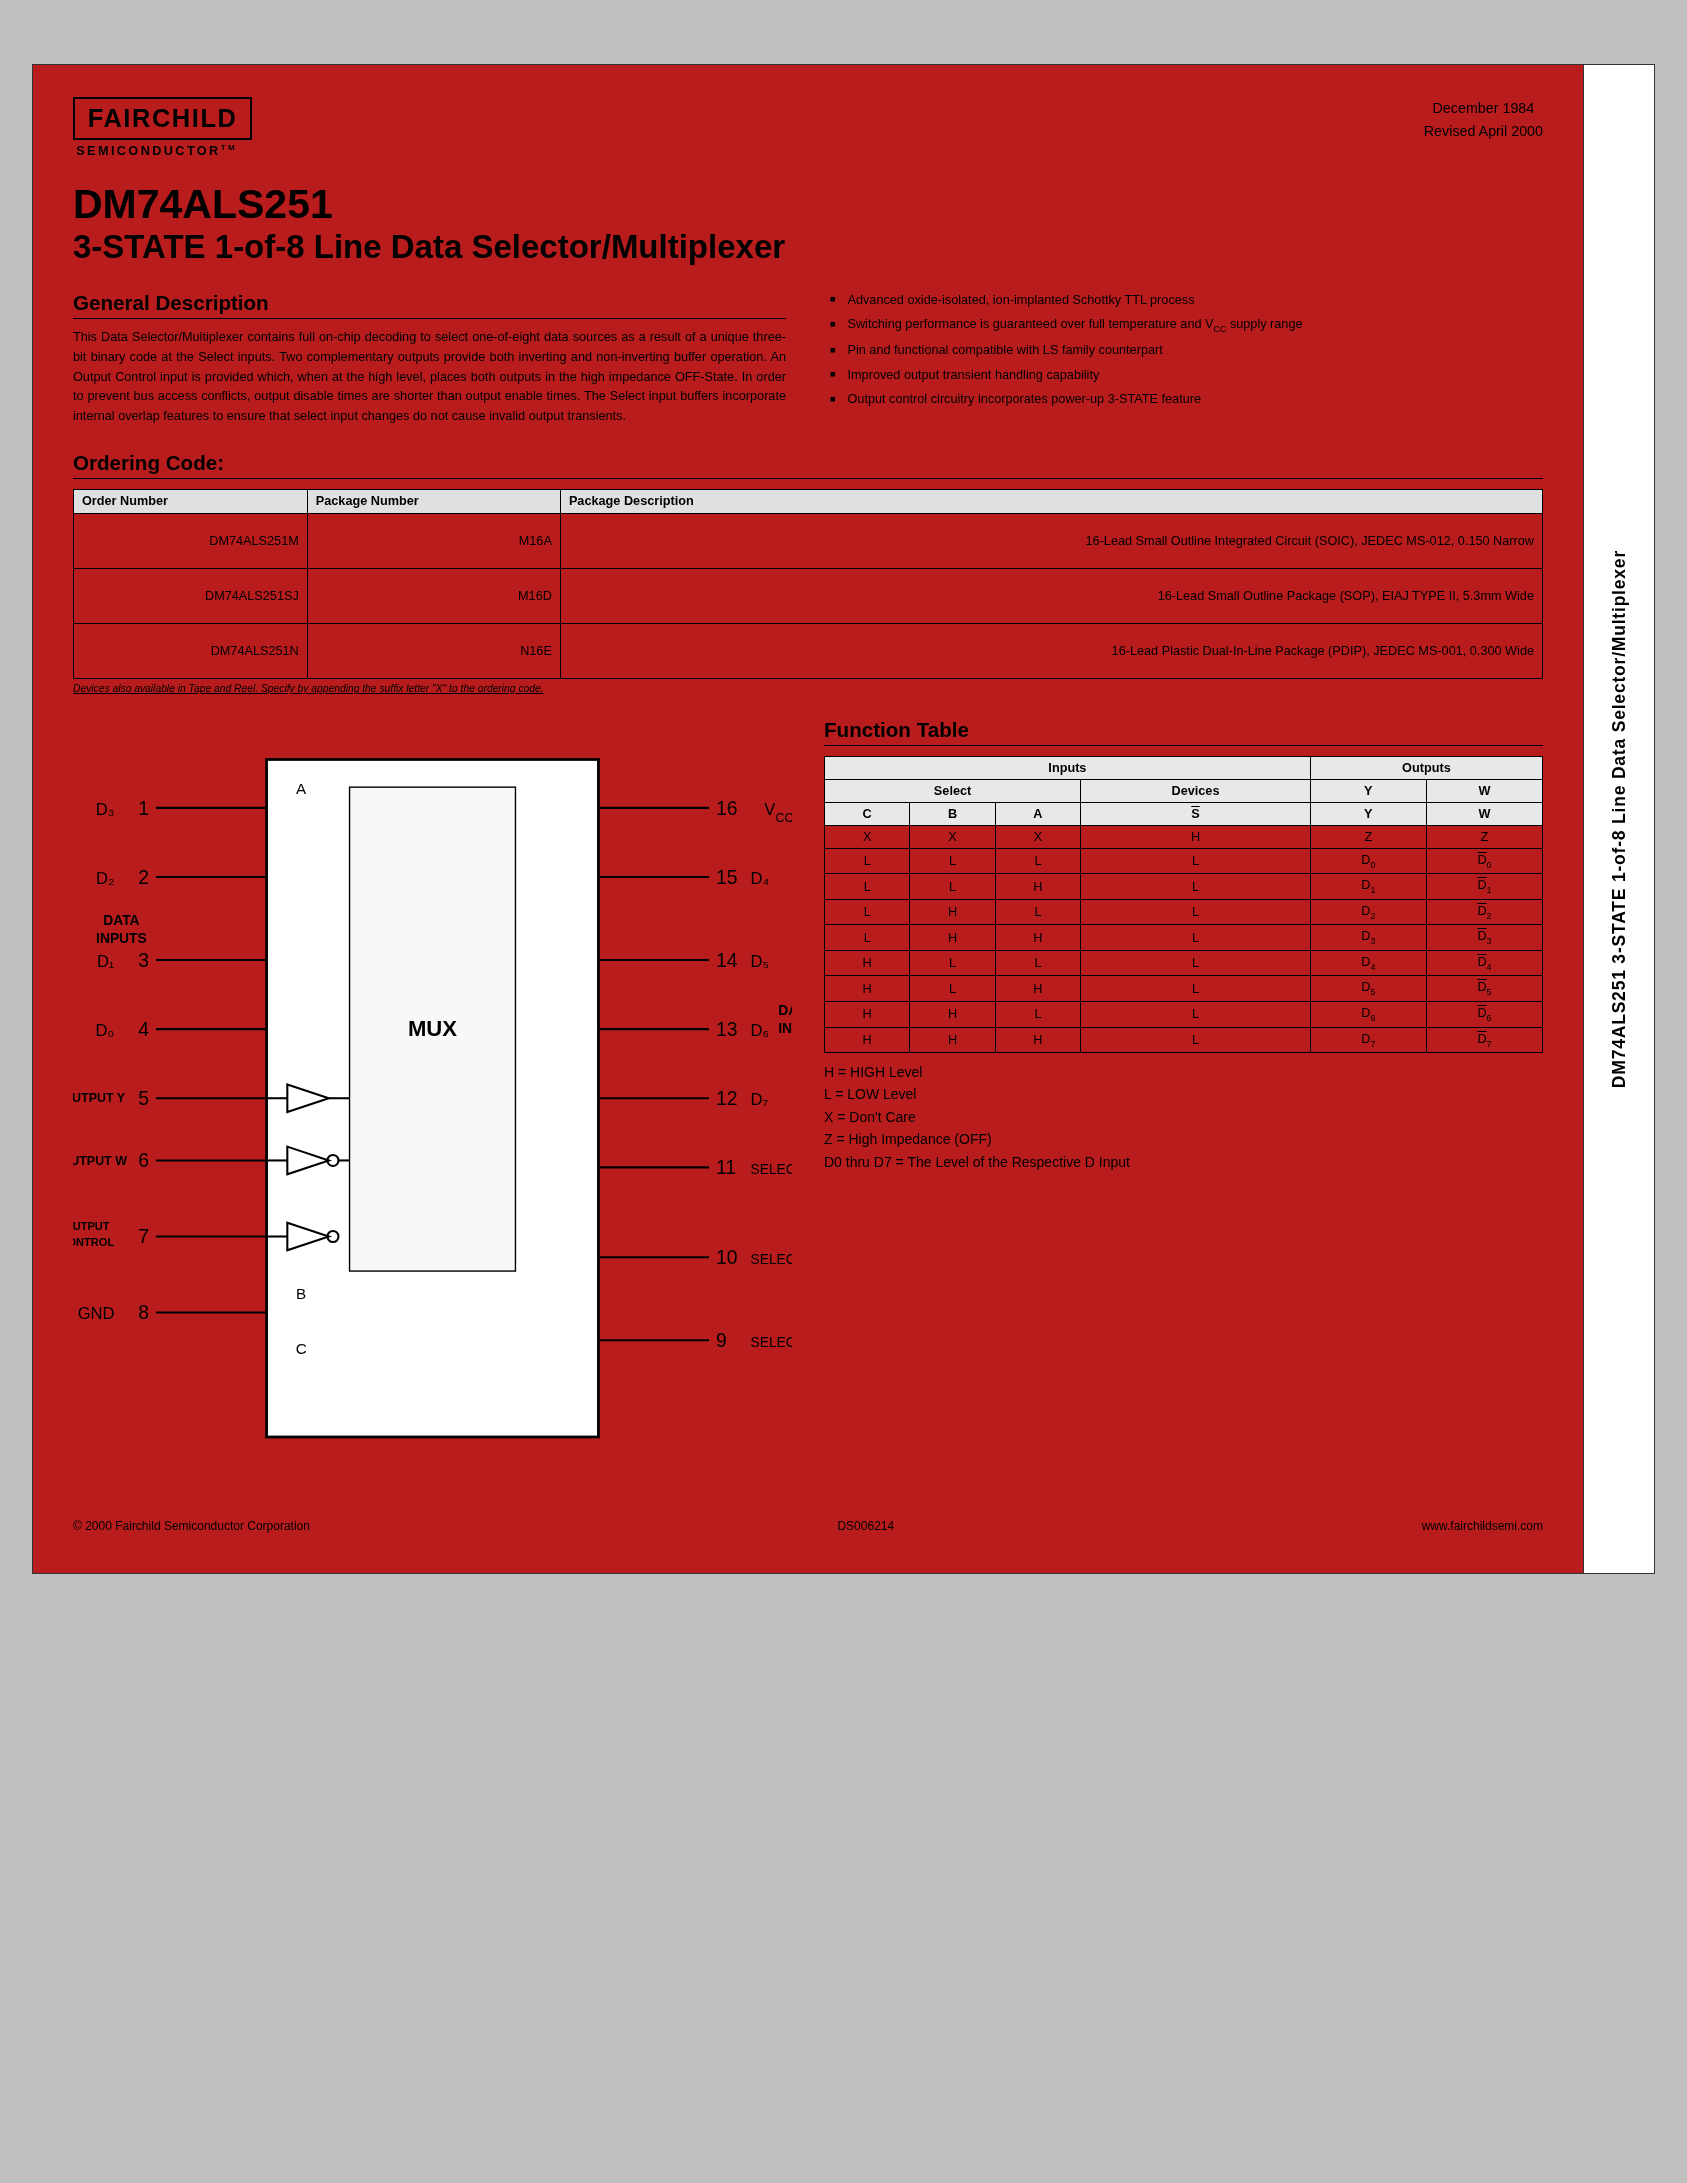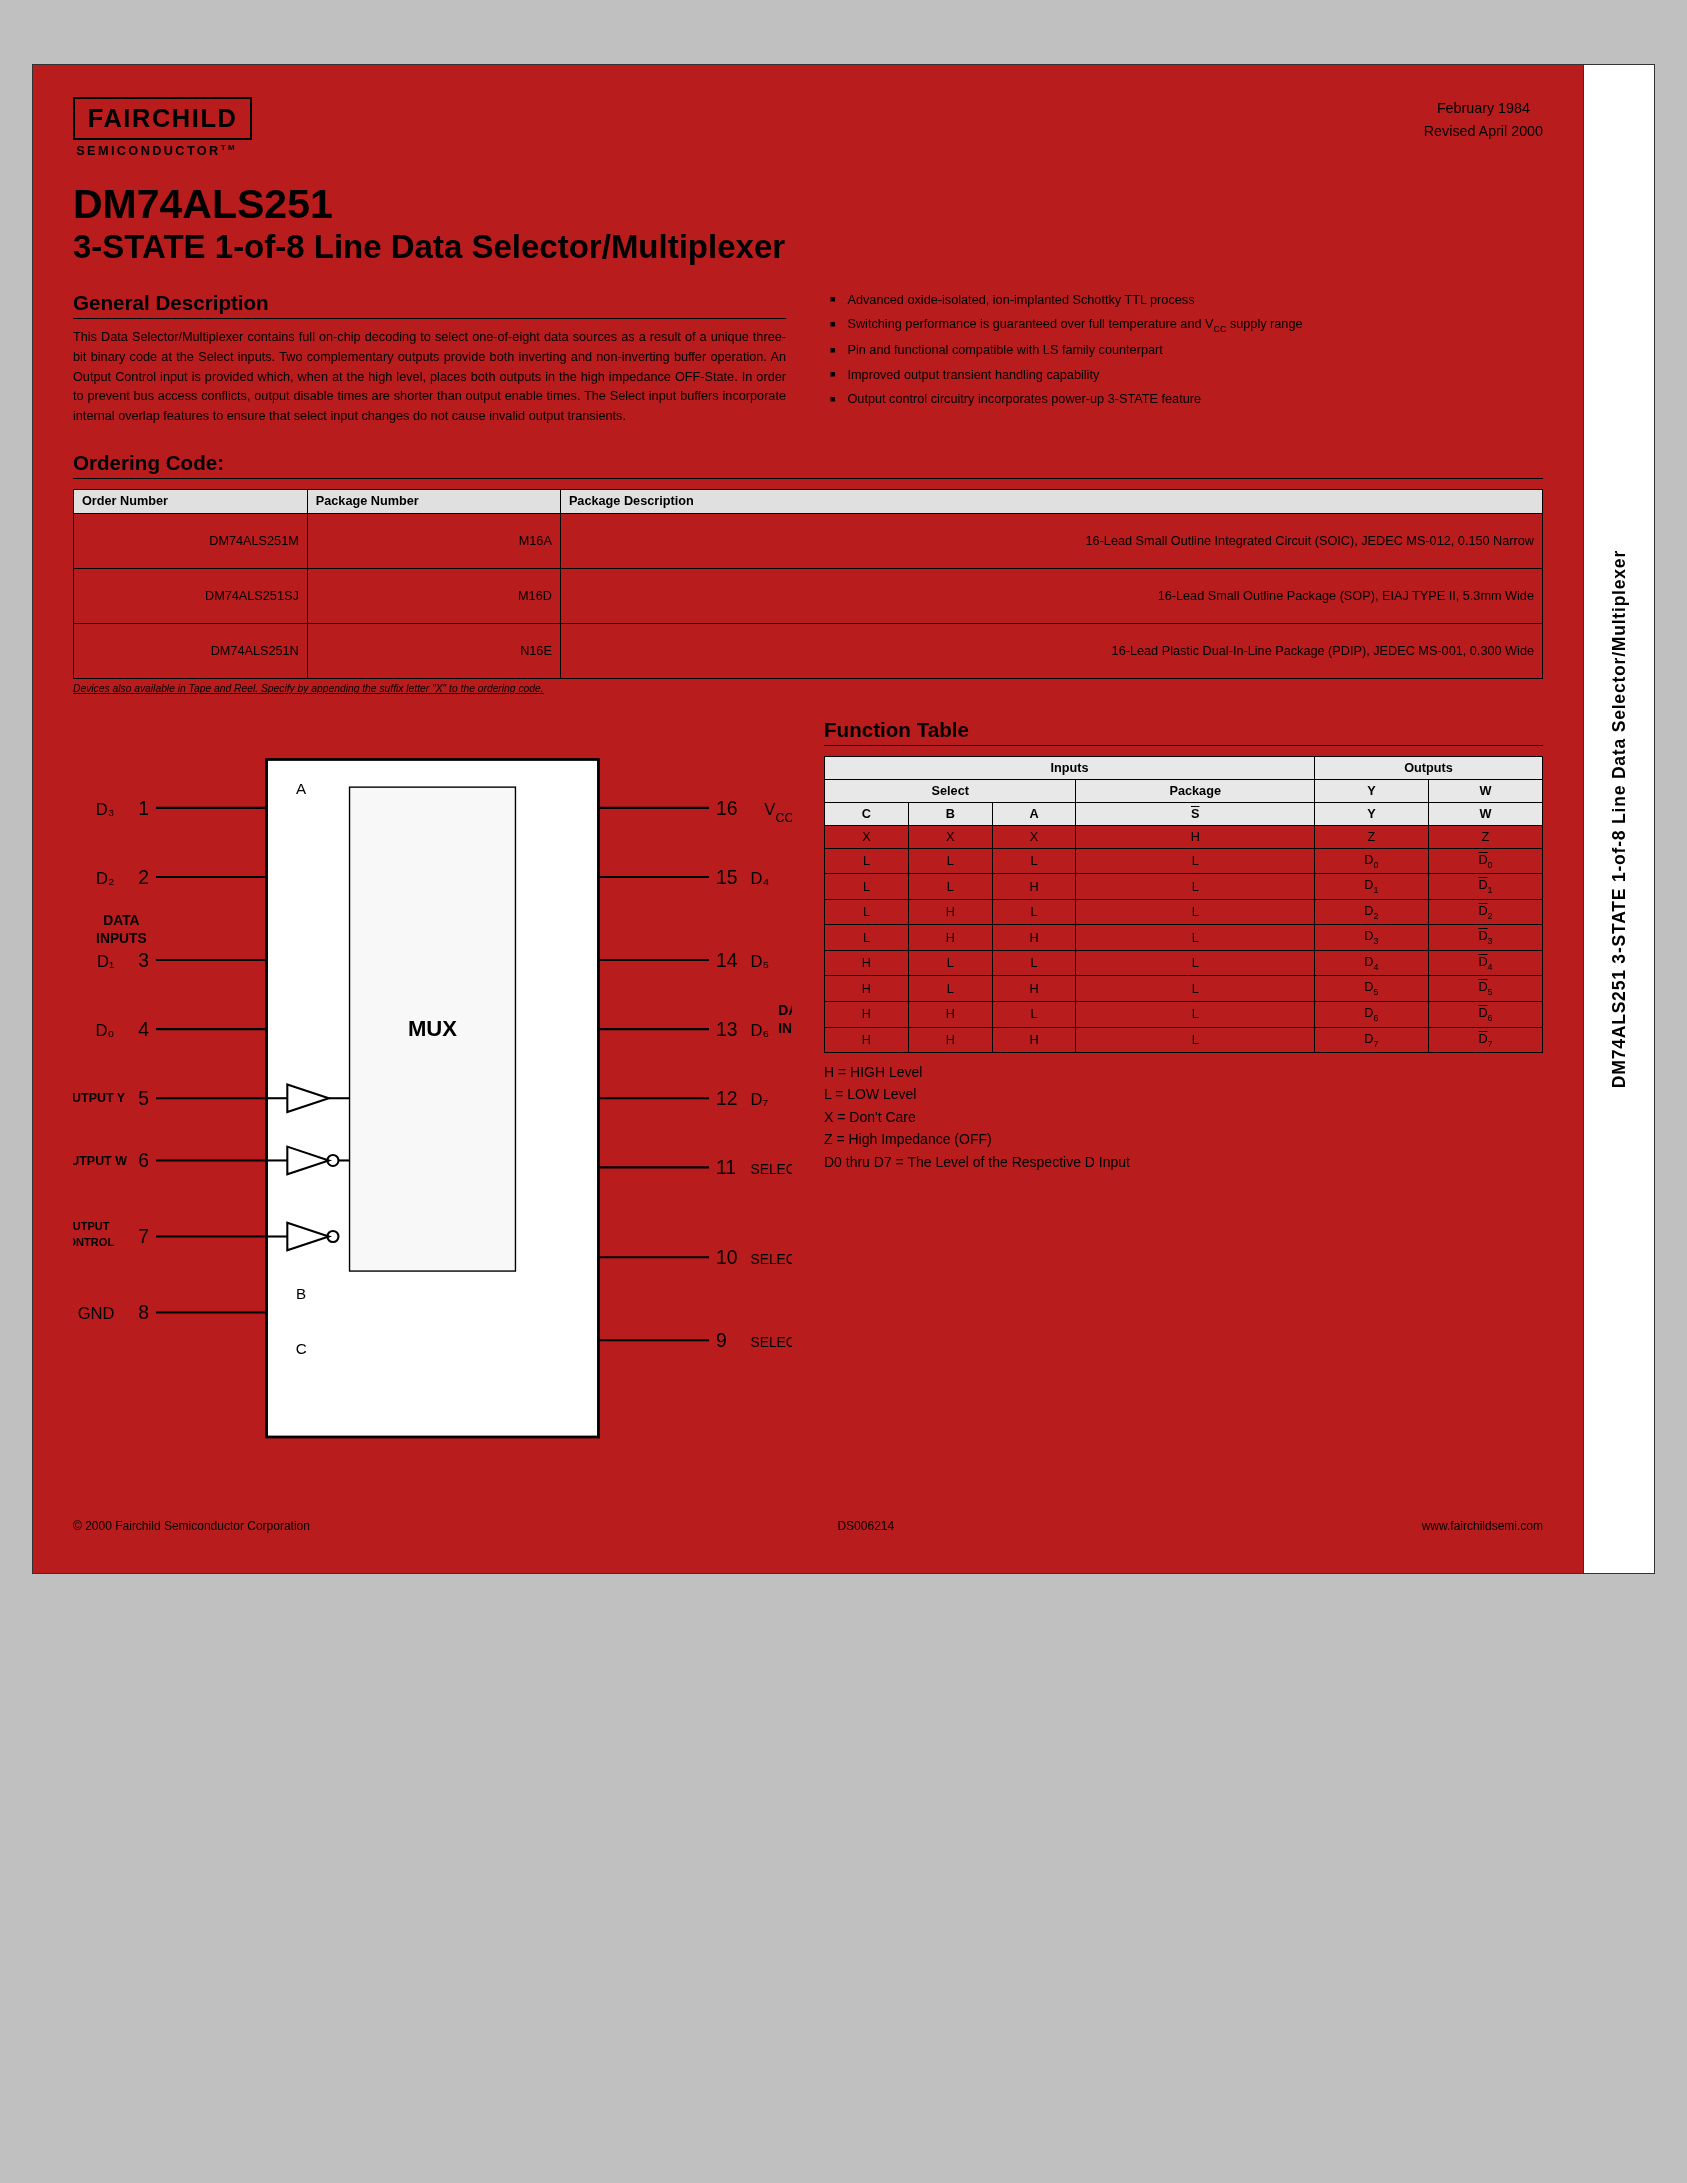--- a/index.html
+++ b/index.html
@@ -224,21 +224,21 @@
   <div class="main-content">
 
     <div class="header-row">
       <div class="logo-area">
         <div class="fairchild-logo">FAIRCHILD</div>
         <div class="semiconductor-text">
           <span>SEMICONDUCTOR</span><span class="tm-sup">TM</span>
         </div>
       </div>
       <div class="date-area">
-        <div>February 1984</div>
+        <div>December 1984</div>
         <div>Revised April 2000</div>
       </div>
     </div>
 
     <div class="title-section">
       <div class="title-main">DM74ALS251</div>
       <div class="title-sub">3-STATE 1-of-8 Line Data Selector/Multiplexer</div>
     </div>
 
     <div class="two-col">
@@ -392,21 +392,21 @@
       <div class="function-table-wrapper">
         <div class="section-title">Function Table</div>
         <table class="function-table">
           <thead>
             <tr>
               <th colspan="4" class="colspan-header">Inputs</th>
               <th colspan="2" class="colspan-header">Outputs</th>
             </tr>
             <tr>
               <th colspan="3">Select</th>
-              <th>Package</th>
+              <th>Devices</th>
               <th>Y</th>
               <th>W</th>
             </tr>
             <tr>
               <th>C</th>
               <th>B</th>
               <th>A</th>
               <th><span style="text-decoration:overline">S</span></th>
               <th>Y</th>
               <th>W</th>

